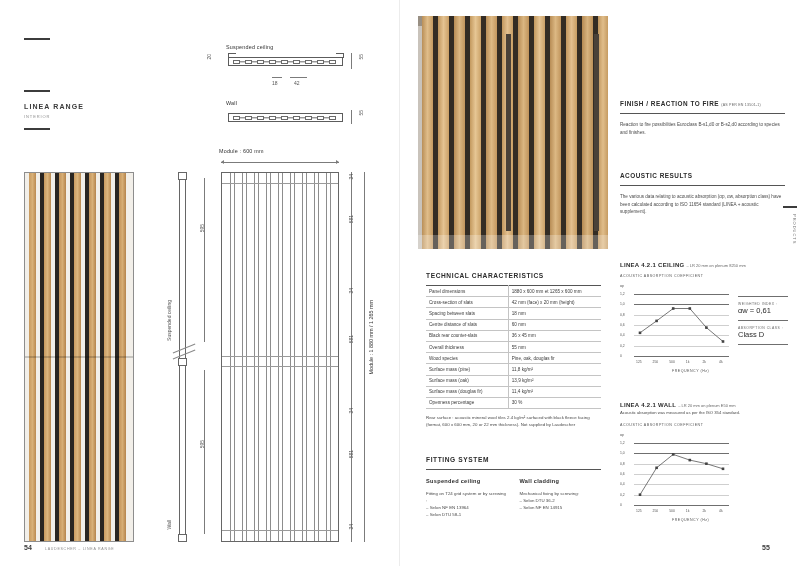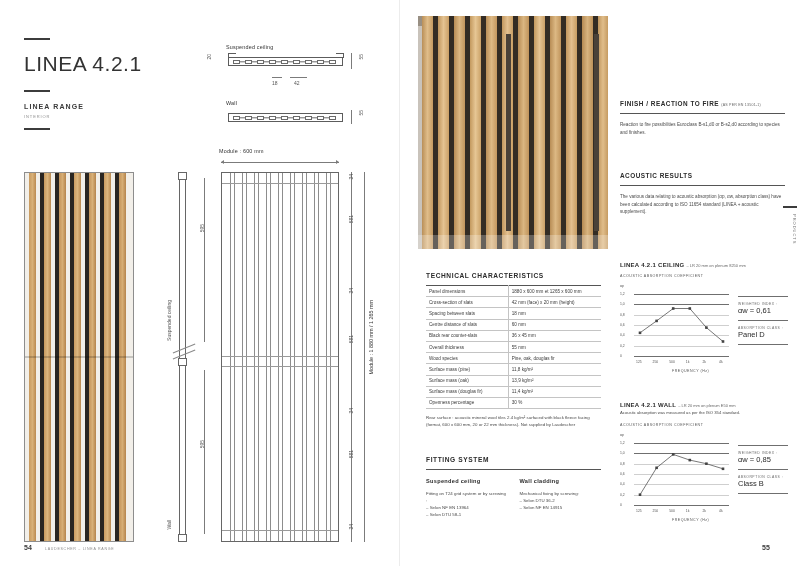--- a/index.html
+++ b/index.html
@@ -65,21 +65,20 @@
   .foot{font-size:7px;font-weight:700;color:#3c3c3c;}
   .footsm{font-size:3.6px;letter-spacing:.7px;color:#8a8a8a;}
 </style>
 </head>
 <body>
 
 <div class="page">
   <div class="spread-gutter"></div>
 
   <div class="rule" style="position:absolute;left:24px;top:38px;"></div>
-  <div class="title" style="position:absolute;left:24px;top:52px;">LINEA 4.2.1</div>
   <div class="rule" style="position:absolute;left:24px;top:90px;"></div>
   <div class="range" style="position:absolute;left:24px;top:103px;">LINEA RANGE</div>
   <div class="range-sub" style="position:absolute;left:24px;top:112px;">INTERIOR</div>
   <div class="rule" style="position:absolute;left:24px;top:128px;"></div>
 
   <div>
     <div class="cap" style="position:absolute;left:226px;top:44px;">Suspended ceiling</div>
 
     <div class="profile" style="position:absolute;left:228px;top:57px;width:115px;height:9px;">
       <div class="tooth" style="left:4px;"></div>
@@ -376,21 +375,21 @@
         <div class="tick" style="position:absolute;left:65.80000000000001px;top:80px;">1k</div>
         <div class="tick" style="position:absolute;left:82.4px;top:80px;">2k</div>
         <div class="tick" style="position:absolute;left:99px;top:80px;">4k</div>
         <div class="axlab" style="position:absolute;left:52px;top:89px;">FREQUENCY (Hz)</div>
         <div style="position:absolute;left:118px;top:16px;width:50px;">
           <div class="idxsep"></div>
           <div class="idxlab" style="margin-top:5px;">WEIGHTED INDEX :</div>
           <div class="idxval">αw = 0,61</div>
           <div class="idxsep" style="margin-top:5px;"></div>
           <div class="idxlab" style="margin-top:5px;">ABSORPTION CLASS :</div>
-          <div class="idxval">Panel D</div>
+          <div class="idxval">Class D</div>
           <div class="idxsep" style="margin-top:5px;"></div>
         </div>
       </div>
     </div>
 
   <div id="chart1" style="position:absolute;left:620px;top:402px;width:168px;">
       <div class="chart-title">LINEA 4.2.1 WALL <span class="sub">– LR 20 mm on plenum E50 mm</span></div>
       <div class="rbody" style="font-size:4.2px;margin-top:2px;">Acoustic absorption was measured as per the ISO 354 standard.</div>
       <div class="axlab" style="margin-top:6px;">ACOUSTIC ABSORPTION COEFFICIENT</div>
       <div style="position:relative;height:100px;margin-top:2px;">
@@ -418,26 +417,17 @@
           <rect x="85.1" y="33.4" width="2.6" height="2.6" fill="#444"></rect>
           <rect x="101.7" y="38.5" width="2.6" height="2.6" fill="#444"></rect>
         </svg>
         <div class="tick" style="position:absolute;left:16px;top:80px;">125</div>
         <div class="tick" style="position:absolute;left:32.6px;top:80px;">250</div>
         <div class="tick" style="position:absolute;left:49.2px;top:80px;">500</div>
         <div class="tick" style="position:absolute;left:65.80000000000001px;top:80px;">1k</div>
         <div class="tick" style="position:absolute;left:82.4px;top:80px;">2k</div>
         <div class="tick" style="position:absolute;left:99px;top:80px;">4k</div>
         <div class="axlab" style="position:absolute;left:52px;top:89px;">FREQUENCY (Hz)</div>
-        <div style="position:absolute;left:118px;top:16px;width:50px;">
-          <div class="idxsep"></div>
-          <div class="idxlab" style="margin-top:5px;">WEIGHTED INDEX :</div>
-          <div class="idxval">αw = 0,85</div>
-          <div class="idxsep" style="margin-top:5px;"></div>
-          <div class="idxlab" style="margin-top:5px;">ABSORPTION CLASS :</div>
-          <div class="idxval">Class B</div>
-          <div class="idxsep" style="margin-top:5px;"></div>
-        </div>
       </div>
     </div>
 
   <div class="foot" style="position:absolute;left:762px;top:544px;">55</div>
 </div>
 
 </body></html>

